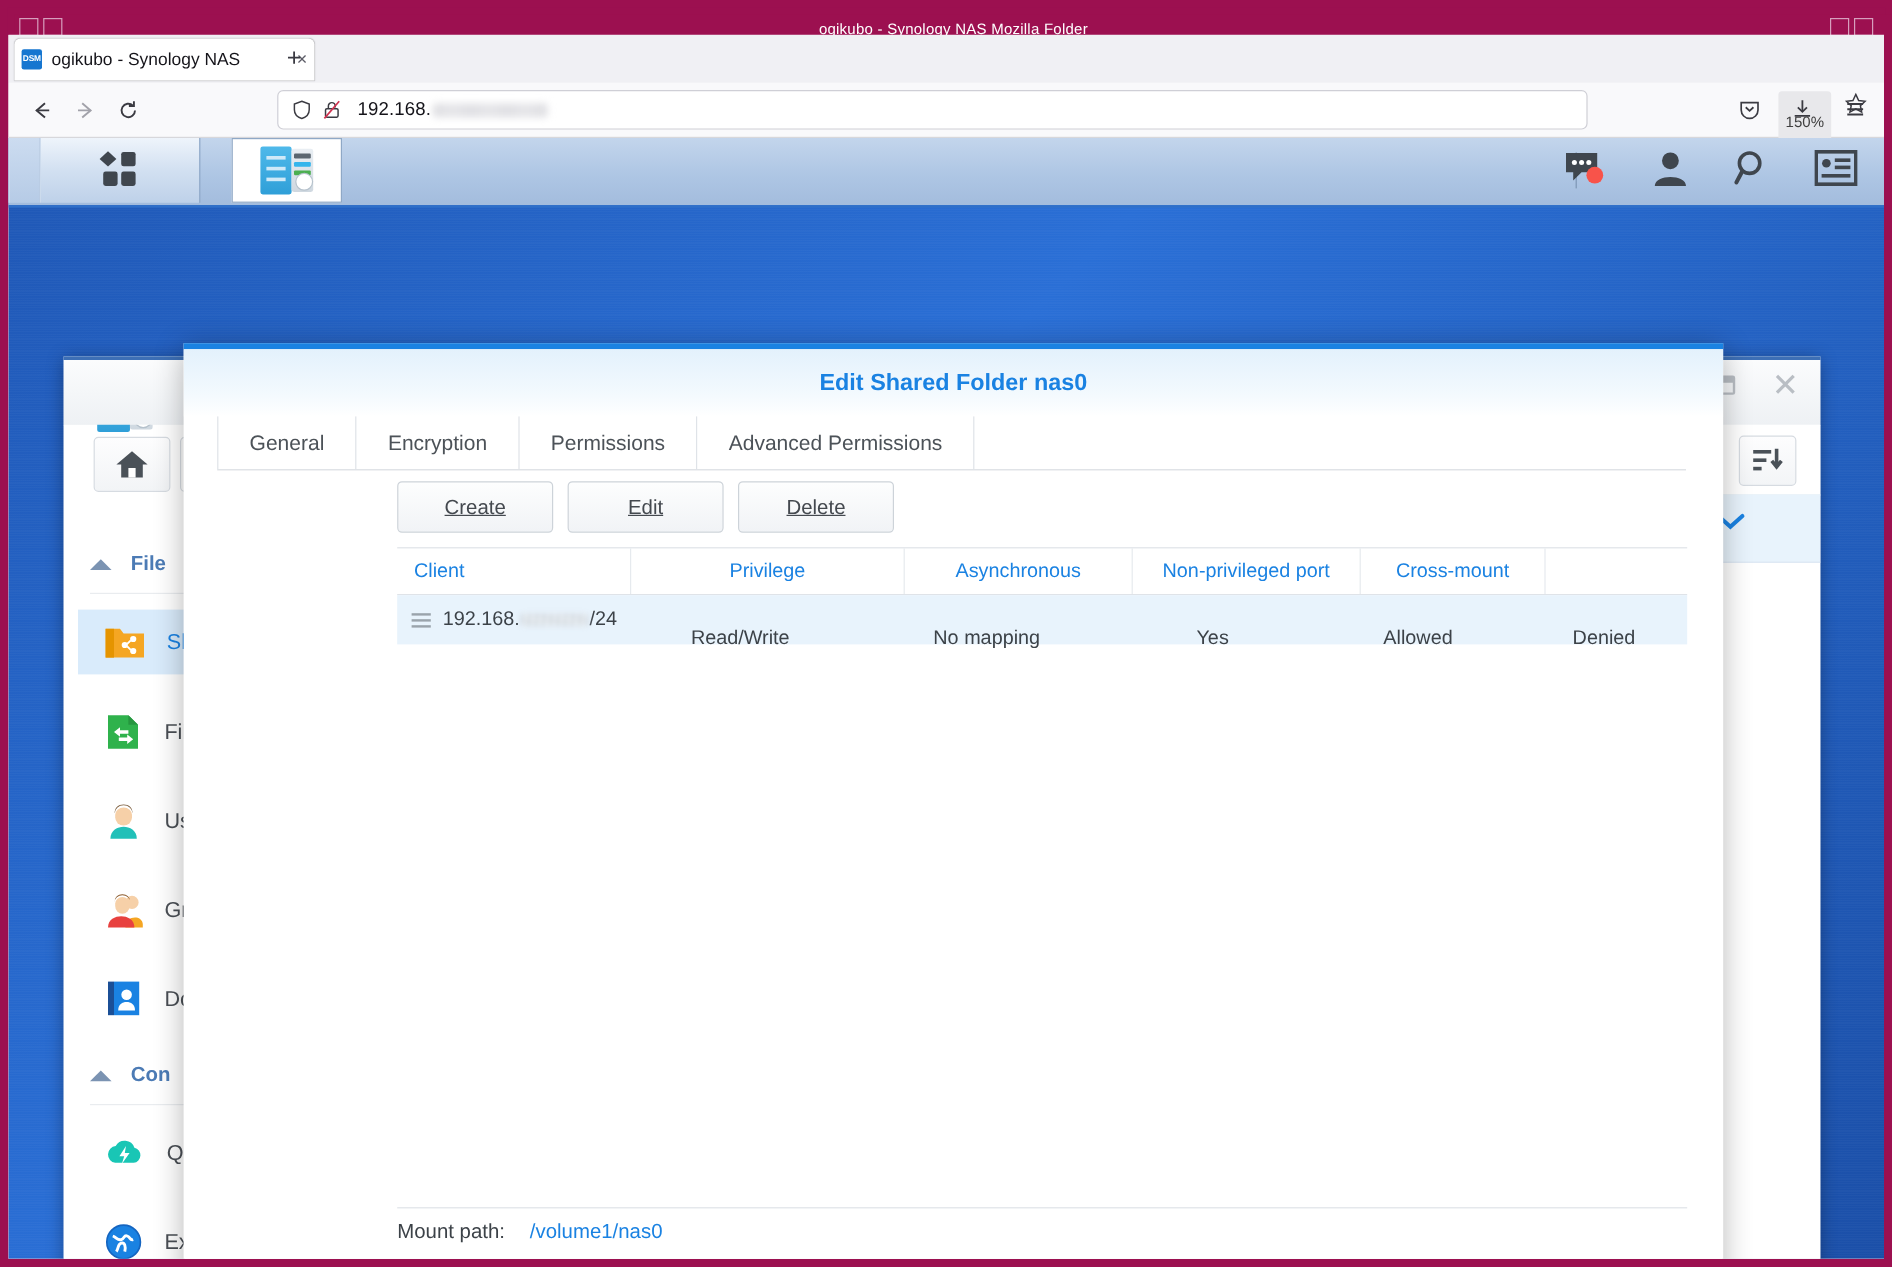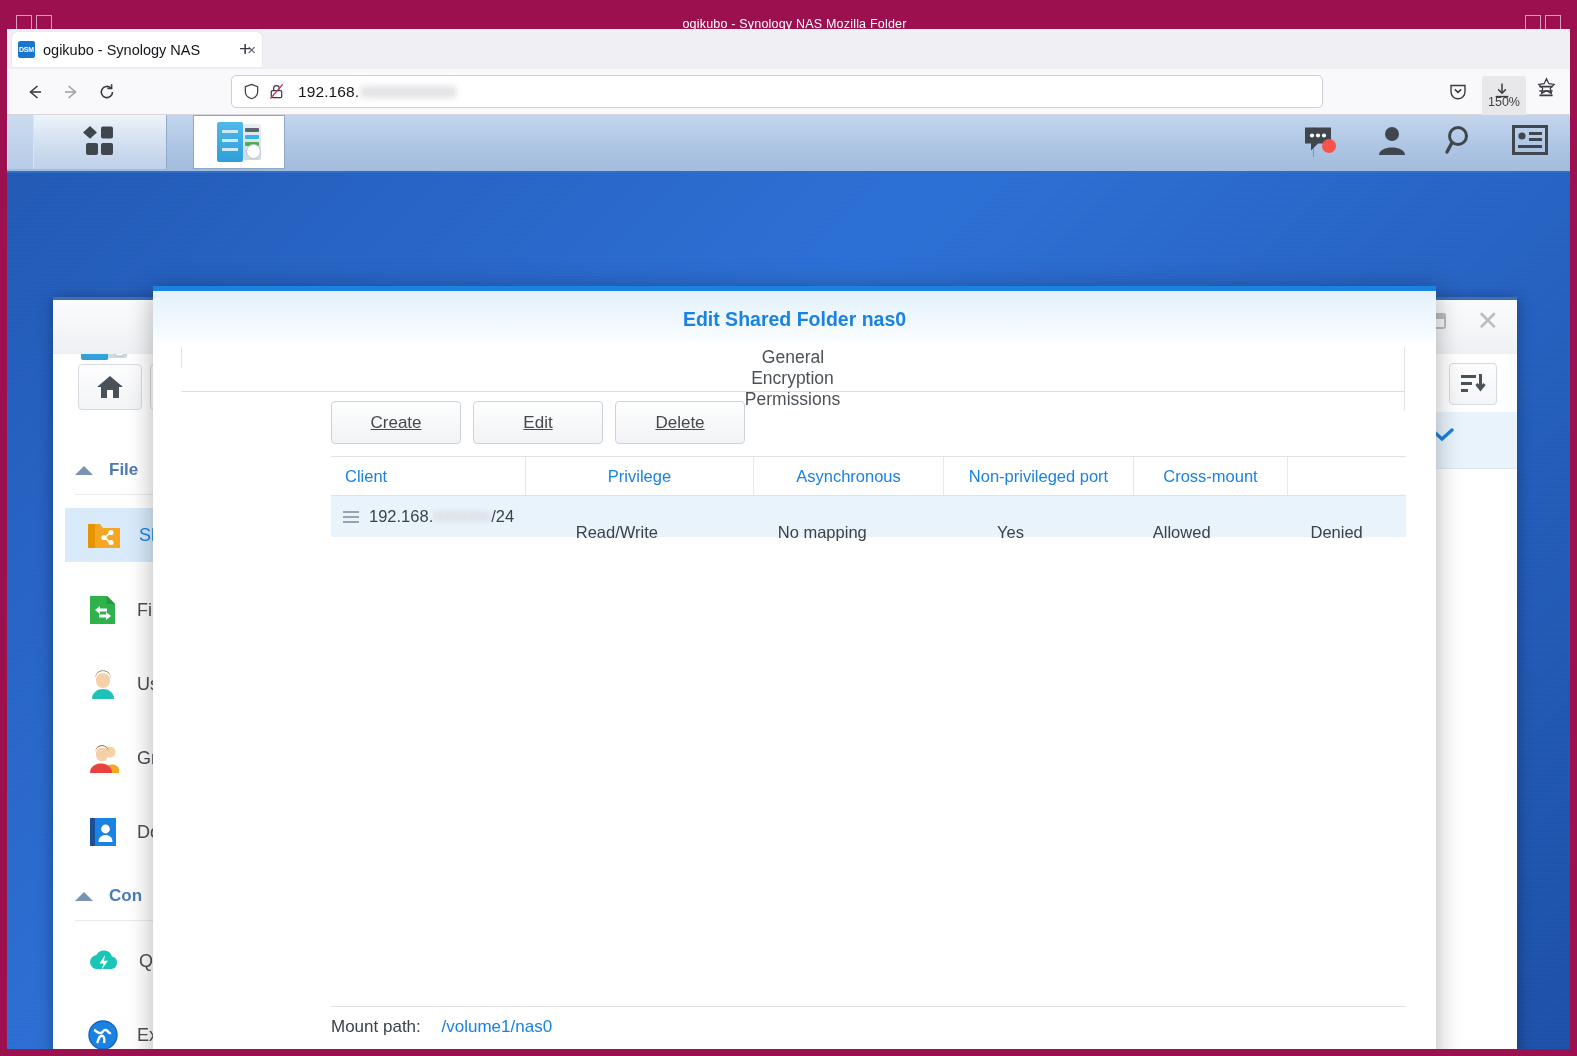--- a/index.html
+++ b/index.html
@@ -362,21 +362,21 @@
     width: 100%; height: 56px;
     background: linear-gradient(180deg,#e3f1fc 0%,#f4fafe 70%,#ffffff 100%);
     display: flex; align-items: center; justify-content: center;
   }
   .dlg-title {
     font-size: 19.5px; font-weight: bold; color: #1a82e2;
   }
   .dlg-tabs {
     position: absolute; left: 28px; top: 56px;
     width: 1224px; height: 44px;
-    display: flex; align-items: stretch; flex-direction: column;
+    display: flex; align-items: stretch;
   }
   .dlg-tab {
     display: flex; align-items: center; justify-content: center;
     padding: 0 26px;
     font-size: 17.5px;
     color: #4c5258;
     border-right: 1px solid #dfe3e8;
     position: relative;
     white-space: nowrap;
   }
@@ -767,20 +767,21 @@
 
       <div class="overlay-dialog">
         <div class="dlg-head">
           <span class="dlg-title">Edit Shared Folder nas0</span>
         </div>
 
         <div class="dlg-tabs">
           <div class="dlg-tab">General</div>
           <div class="dlg-tab">Encryption</div>
           <div class="dlg-tab">Permissions</div>
+          <div class="dlg-tab">Advanced Permissions</div>
         </div>
         <div class="dlg-tabs-underline"></div>
 
         <div class="dlg-btnbar">
           <div class="tbtn">Create</div>
           <div class="tbtn">Edit</div>
           <div class="tbtn">Delete</div>
         </div>
 
         <div class="grid">

